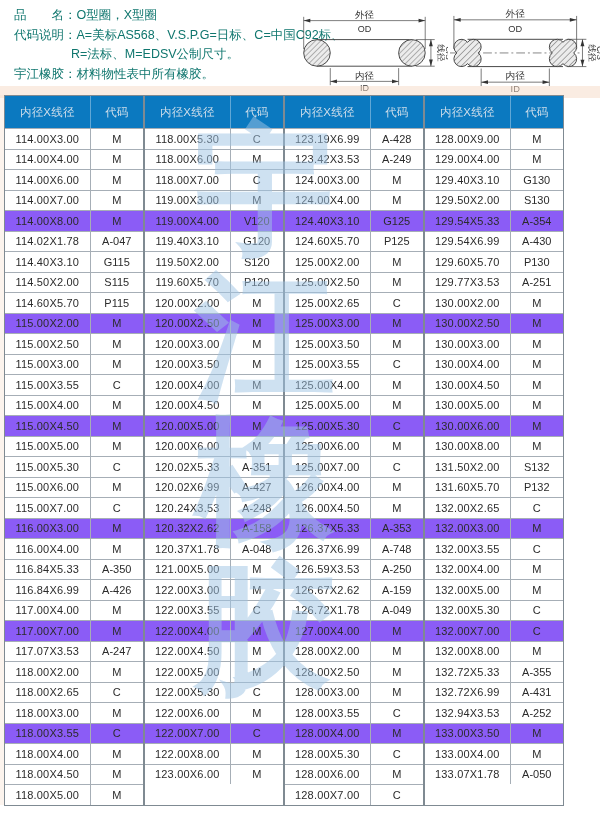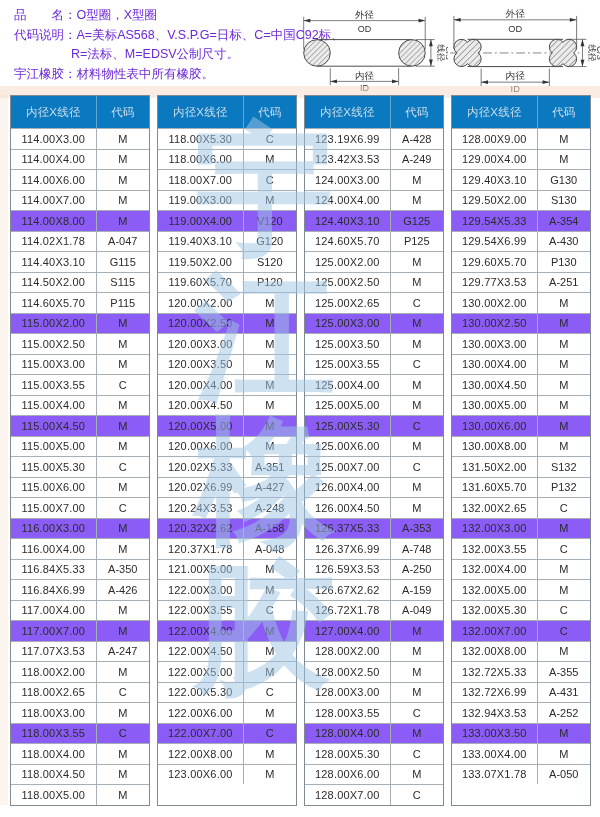--- a/index.html
+++ b/index.html
@@ -3,33 +3,33 @@
 <meta charset="utf-8">
 <style>
   html,body{margin:0;padding:0;}
   body{
     width:600px;height:817px;position:relative;overflow:hidden;
     background:#ffffff;
     font-family:"Liberation Sans","DejaVu Sans",sans-serif;
     color:#2b2b2b;
   }
   
-  .info{position:absolute;left:14px;top:6px;width:292px;font-size:12.5px;line-height:19.5px;color:#6d28d9;}
+  .info{position:absolute;left:14px;top:6px;width:292px;font-size:12.5px;line-height:19.5px;color:#0f766e;}
   .info .ln{white-space:nowrap;}
   .info .indent{margin-left:57px;}
   
   .diag{position:absolute;top:8px;}
   #diag-oring{left:298px;}
   #diag-xring{left:450px;}
   .diag svg text{font-family:"Liberation Sans","DejaVu Sans",sans-serif;fill:#333;}
   
   .band-top{position:absolute;left:0;top:86px;width:600px;height:12px;background:#f6d9c6;opacity:.5;}
   .band-left{position:absolute;left:0;top:95px;width:8px;height:710px;background:#f6d9c6;opacity:.3;}
   
-  .tables{position:absolute;left:10px;top:95px;display:flex;gap:7px;}
+  .tables{position:absolute;left:4px;top:95px;display:flex;gap:0;}
   .otable{width:140px;border:1px solid #7f8a92;background:#fff;box-sizing:border-box;}
   .thead{display:flex;height:32px;background:#0b79c0;color:#cfdeea;font-size:11.5px;}
   .thead .cell{display:flex;align-items:center;justify-content:center;}
   .thead .size{border-right:1px solid rgba(255,255,255,.35);}
   .trow{display:flex;height:20.5px;border-top:1px solid #a6aeb6;font-size:11px;box-sizing:border-box;}
   .trow.hl{background:#8b5cf6;}
   .cell{box-sizing:border-box;}
   .cell.size{width:62%;display:flex;align-items:center;justify-content:center;letter-spacing:.2px;}
   .cell.code{width:38%;display:flex;align-items:center;justify-content:center;}
   .trow .size{border-right:1px solid #a6aeb6;}

